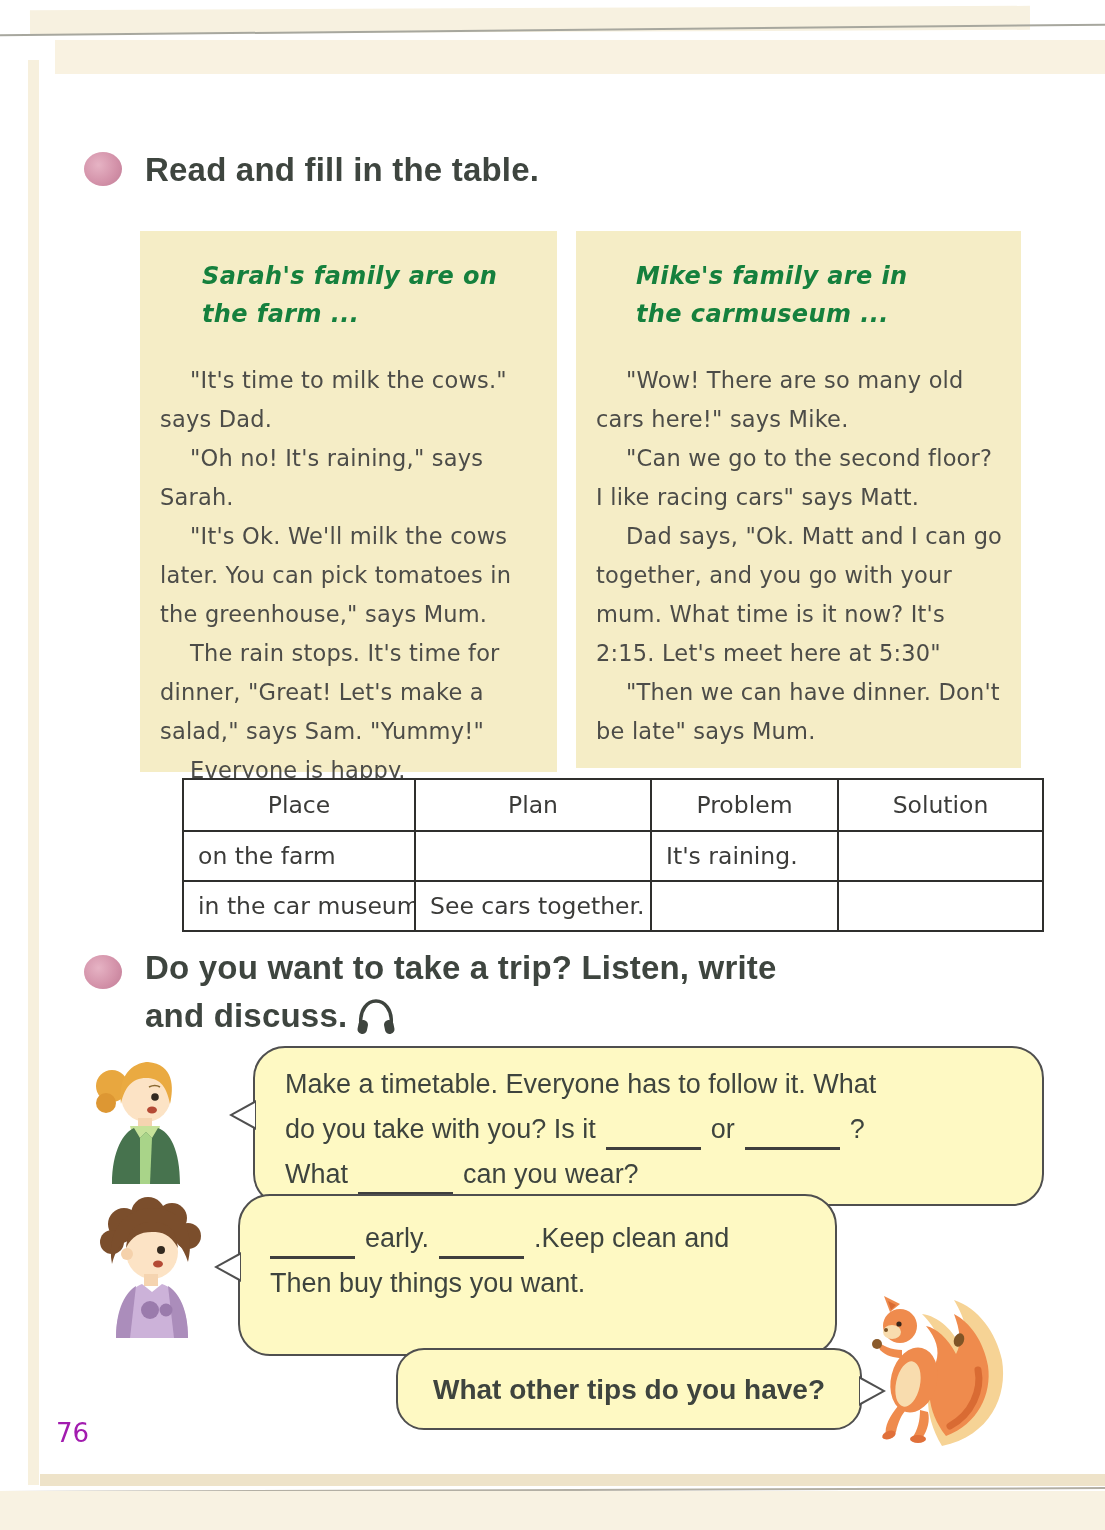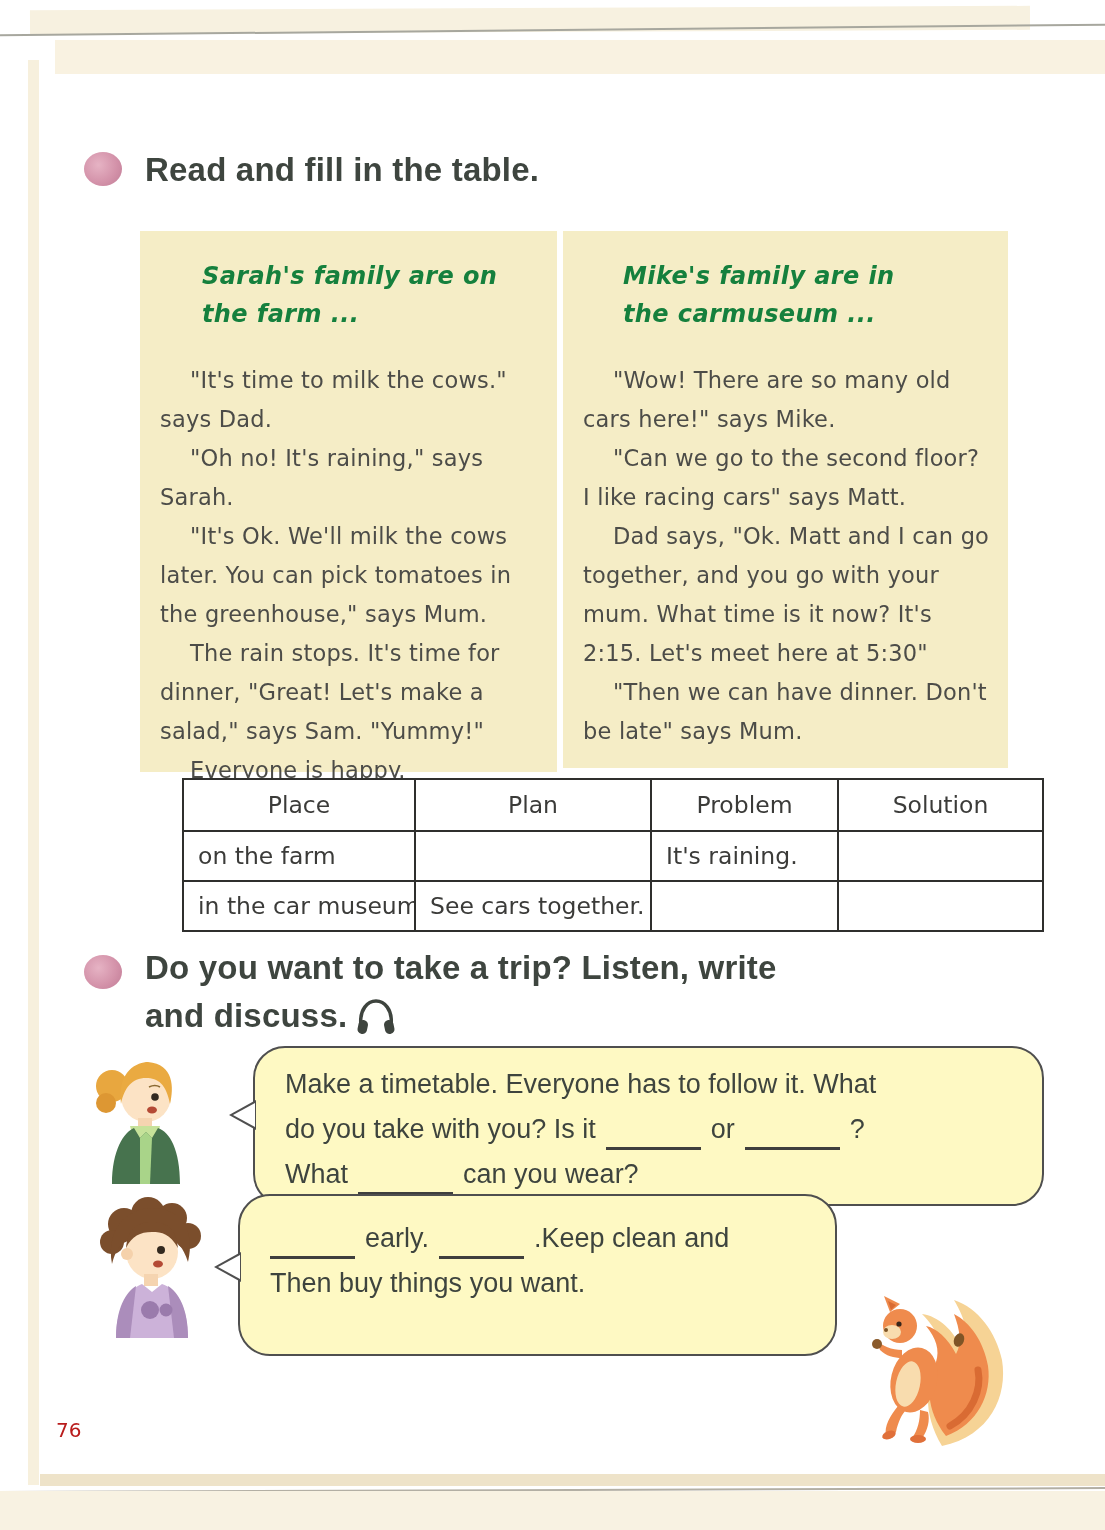--- a/index.html
+++ b/index.html
@@ -44,21 +44,21 @@
   .tail-l::after{content:'';position:absolute;left:4px;top:-12px;width:0;height:0;
           border-top:12px solid transparent;border-bottom:12px solid transparent;
           border-right:22px solid #ffffff;}
   .tail-r{position:absolute;right:-26px;width:0;height:0;
           border-top:15px solid transparent;border-bottom:15px solid transparent;
           border-left:27px solid #4f4f4f;}
   .tail-r::after{content:'';position:absolute;right:4px;top:-12px;width:0;height:0;
           border-top:12px solid transparent;border-bottom:12px solid transparent;
           border-left:22px solid #ffffff;}
 
-  .page-num{font-family:"DejaVu Sans",sans-serif;font-size:20px;color:#b91c1c;}
+  .page-num{font-family:"DejaVu Sans",sans-serif;font-size:26px;color:#a21caf;}
   .hp-icon{display:inline-block;vertical-align:-10px;margin-left:8px;}
 </style>
 </head>
 <body>
 
 <div class="sheet">
 
   <div class="abs top-band-a"></div>
   <div class="abs top-line"></div>
   <div class="abs top-band-b"></div>
@@ -74,21 +74,21 @@
     <div class="card-title" style="margin:26px 20px 0 62px;width:310px;">Sarah's family are on the farm ...</div>
     <div class="card-body" style="margin:28px 18px 0 20px;">
       <p>"It's time to milk the cows." says Dad.</p>
       <p>"Oh no! It's raining," says Sarah.</p>
       <p>"It's Ok. We'll milk the cows later. You can pick tomatoes in the greenhouse," says Mum.</p>
       <p>The rain stops. It's time for dinner, "Great! Let's make a salad," says Sam. "Yummy!"</p>
       <p>Everyone is happy.</p>
     </div>
   </div>
 
-  <div class="abs card" style="left:563px;top:231px;width:445px;height:537px;">
+  <div class="abs card" style="left:576px;top:231px;width:445px;height:537px;">
     <div class="card-title" style="margin:26px 20px 0 60px;width:320px;">Mike's family are in the carmuseum ...</div>
     <div class="card-body" style="margin:28px 16px 0 20px;">
       <p>"Wow! There are so many old cars here!" says Mike.</p>
       <p>"Can we go to the second floor? I like racing cars" says Matt.</p>
       <p>Dad says, "Ok. Matt and I can go together, and you go with your mum. What time is it now? It's 2:15. Let's meet here at 5:30"</p>
       <p>"Then we can have dinner. Don't be late" says Mum.</p>
     </div>
   </div>
 
   <table class="abs ftable" style="left:140px;top:778px;margin-left:42px;">
@@ -188,20 +188,25 @@
   <div class="abs bubble" style="left:238px;top:1194px;width:565px;height:138px;padding:20px 0 0 30px;">
     <div class="tail-l" style="top:56px;"></div>
     <div class="bline">
       <span class="blank sm" style="margin-left:0;"></span><span>early.</span><span class="blank sm"></span><span>.Keep clean and</span>
     </div>
     <div class="bline">
       <span>Then buy things you want.</span>
     </div>
   </div>
 
+  <div class="abs bubble" style="left:396px;top:1348px;width:462px;height:78px;border-radius:28px;
+       display:flex;align-items:center;justify-content:center;font-size:28px;font-weight:bold;">
+    <div class="tail-r" style="top:26px;"></div>
+    <span>What other tips do you have?</span>
+  </div>
 
   <div class="abs" style="left:862px;top:1288px;">
     <svg width="150" height="160" viewBox="0 0 150 160">
       <path d="M80,158 C128,148 146,108 140,72 C134,44 116,20 92,12 C104,32 108,50 100,62 C92,42 76,28 60,26 C76,42 82,58 76,72 C64,96 60,124 80,158 Z" fill="#f6d395"></path>
       <path d="M84,148 C116,136 130,106 126,78 C122,54 108,34 92,26 C98,42 100,56 94,66 C86,50 74,40 64,38 C74,50 78,62 74,74 C64,96 64,122 84,148 Z" fill="#ef8b4d"></path>
       <path d="M88,138 C110,126 120,102 116,82" stroke="#d96b33" stroke-width="7" fill="none" stroke-linecap="round"></path>
       <ellipse cx="97" cy="52" rx="5" ry="7" fill="#7e5426" transform="rotate(20 97 52)"></ellipse>
       <ellipse cx="52" cy="92" rx="23" ry="33" fill="#ef8b4d" transform="rotate(14 52 92)"></ellipse>
       <ellipse cx="46" cy="96" rx="12" ry="23" fill="#f8dcae" transform="rotate(12 46 96)"></ellipse>
       <path d="M36,118 C28,128 22,138 24,148 L34,144 C36,134 40,126 44,122 Z" fill="#ef8b4d"></path>

